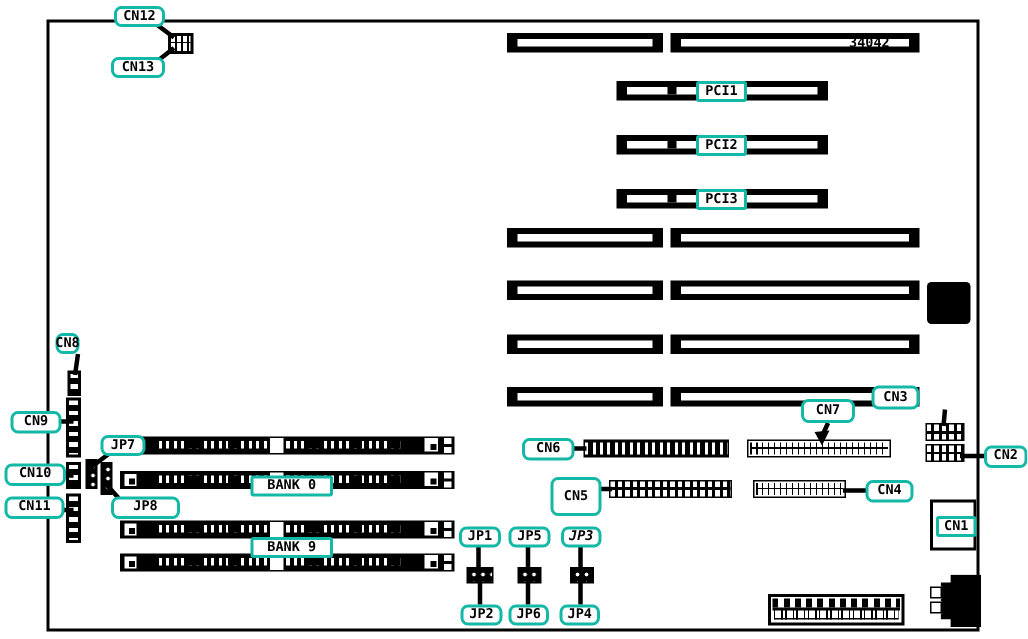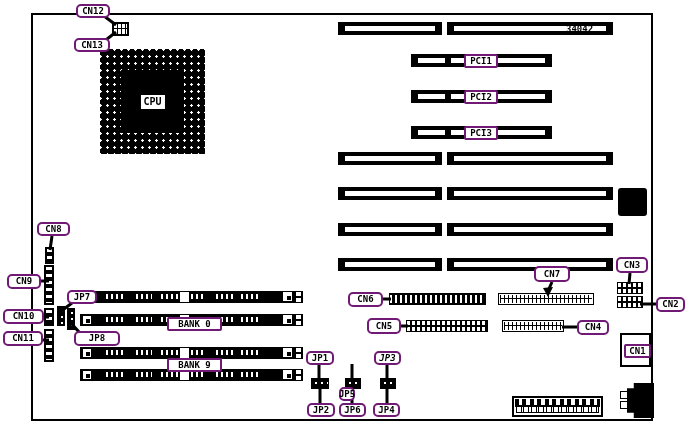--- a/index.html
+++ b/index.html
@@ -1,21 +1,21 @@
 <!DOCTYPE html>
 <html><head>
 <meta charset="utf-8">
 <style>
   html,body{margin:0;padding:0;background:#fff;}
   #canvas{position:relative;width:685px;height:426px;background:#fff;overflow:hidden;
           font-family:"DejaVu Sans Mono",monospace;}
   
   .board{position:absolute;border:2px solid #000;background:#fff;z-index:1;box-sizing:border-box;}
   
-  .lbl{position:absolute;background:#fff;border:2px solid #701a75;border-radius:5px;
+  .lbl{position:absolute;background:#fff;border:2px solid #14b8a6;border-radius:5px;
        font-weight:bold;font-size:9px;color:#000;display:flex;align-items:center;justify-content:center;
        box-sizing:border-box;z-index:30;white-space:nowrap;line-height:1;}
   .lbl.sq{border-radius:2px;}
   .plain-num{position:absolute;font-size:9px;font-weight:bold;color:#000;z-index:10;}
   
   .slot{position:absolute;height:13px;background:#000;z-index:5;}
   .slot::after{content:"";position:absolute;left:7px;right:7px;top:4px;bottom:4px;background:#fff;z-index:1;}
   .slot .notch{position:absolute;top:4px;bottom:4px;width:6px;background:#000;z-index:2;}
   
   .simm{position:absolute;height:12px;background:#000;z-index:5;}
@@ -77,24 +77,20 @@
 
   <div class="board" style="left:31px;top:13px;width:622px;height:408px;"></div>
 
   <svg class="leaders" width="685" height="426">
     <path stroke="#000" stroke-width="3" fill="none" d="M104 16 L116 25 M102 43 L116 32 M52 236 L50 250 M40 281 L49 281 M44 317 L49 317 M42 340 L49 340 M72 303 L60 312 M79 332 L70 322 M319 364 L319 380 M320 403 L320 387 M352 364 L352 380 M352 403 L352 387 M387 364 L387 380 M387 403 L387 387 M380 299 L391 299 M399 326 L408 326 M578 327 L562 327 M552 282 L548 291 M630 273 L629 284 M657 304 L640 304"></path>
     <path fill="#000" d="M543 288 L553 287 L548 297 Z"></path>
   </svg>
 
   <div class="plain-num" style="left:566px;top:24px;">34042</div>
 
-  <div class="cpu" style="left:100px;top:49px;width:105px;height:105px;">
-    <div class="cpu-core"></div>
-    <div class="cpu-lbl">CPU</div>
-  </div>
 
   <div class="pingrid" style="left:112px;top:22px;width:17px;height:14px;"></div>
   <div class="lbl" style="left:76px;top:4px;width:34px;height:14px;">CN12</div>
   <div class="lbl" style="left:74px;top:38px;width:36px;height:14px;">CN13</div>
 
   <div class="slot" style="left:338px;top:22px;width:104px;"></div>
   <div class="slot" style="left:447px;top:22px;width:166px;"></div>
 
   <div class="slot" style="left:411px;top:54px;width:141px;">
       <span class="notch" style="left:34px;"></span>
@@ -144,51 +140,51 @@
     <span class="cap" style="right:2px;top:1px;width:5px;height:4px;"></span>
     <span class="cap" style="right:2px;bottom:1px;width:5px;height:4px;"></span>
   </div>
   <div class="lbl sq" style="left:167px;top:317px;width:55px;height:14px;">BANK 0</div>
   <div class="lbl sq" style="left:167px;top:358px;width:55px;height:14px;">BANK 9</div>
 
   <div class="vconn" style="left:45px;top:247px;width:9px;height:17px;"></div>
   <div class="vconn" style="left:44px;top:265px;height:40px;"></div>
   <div class="vconn" style="left:44px;top:308px;height:18px;"></div>
   <div class="vconn" style="left:44px;top:329px;height:33px;"></div>
-  <div class="lbl" style="left:37px;top:222px;width:33px;height:14px;">CN8</div>
+  <div class="lbl" style="left:37px;top:222px;width:16px;height:14px;">CN8</div>
   <div class="lbl" style="left:7px;top:274px;width:34px;height:15px;">CN9</div>
   <div class="lbl" style="left:3px;top:309px;width:41px;height:15px;">CN10</div>
   <div class="lbl" style="left:3px;top:331px;width:40px;height:15px;">CN11</div>
 
   <div class="jblock" style="left:57px;top:306px;width:8px;height:20px;"></div>
   <div class="jblock" style="left:67px;top:308px;width:8px;height:22px;"></div>
   <div class="lbl" style="left:67px;top:290px;width:30px;height:14px;">JP7</div>
   <div class="lbl" style="left:74px;top:331px;width:46px;height:15px;">JP8</div>
 
   <div class="jblock" style="left:311px;top:378px;width:18px;height:11px;"></div>
   <div class="jblock" style="left:345px;top:378px;width:16px;height:11px;"></div>
   <div class="jblock" style="left:380px;top:378px;width:16px;height:11px;"></div>
   <div class="lbl" style="left:306px;top:351px;width:28px;height:14px;">JP1</div>
-  <div class="lbl" style="left:339px;top:351px;width:16px;height:14px;margin-top:36px;">JP5</div>
+  <div class="lbl" style="left:339px;top:351px;width:28px;height:14px;">JP5</div>
   <div class="lbl" style="left:374px;top:351px;width:27px;height:14px;font-style:italic;">JP3</div>
   <div class="lbl" style="left:307px;top:403px;width:28px;height:14px;">JP2</div>
   <div class="lbl" style="left:339px;top:403px;width:27px;height:14px;">JP6</div>
   <div class="lbl" style="left:373px;top:403px;width:27px;height:14px;">JP4</div>
 
   <div class="vstripes" style="left:389px;top:293px;width:97px;height:12px;"></div>
   <div class="lbl" style="left:348px;top:292px;width:35px;height:15px;">CN6</div>
   <div class="hgrid-light" style="left:498px;top:293px;width:96px;height:12px;"></div>
   <div class="lbl" style="left:534px;top:266px;width:36px;height:16px;">CN7</div>
   <div class="hgrid-dark" style="left:406px;top:320px;width:82px;height:12px;"></div>
-  <div class="lbl" style="left:367px;top:318px;width:34px;height:16px;">CN5</div>
+  <div class="lbl" style="left:367px;top:318px;width:34px;height:26px;">CN5</div>
   <div class="hgrid-light" style="left:502px;top:320px;width:62px;height:12px;"></div>
   <div class="lbl" style="left:577px;top:320px;width:32px;height:15px;">CN4</div>
 
   <div class="hgrid-dark" style="left:617px;top:282px;width:26px;height:12px;"></div>
-  <div class="lbl" style="left:616px;top:257px;width:32px;height:16px;">CN3</div>
+  <div class="lbl" style="left:581px;top:257px;width:32px;height:16px;">CN3</div>
   <div class="hgrid-dark" style="left:617px;top:296px;width:26px;height:12px;"></div>
   <div class="lbl" style="left:656px;top:297px;width:29px;height:15px;">CN2</div>
 
   <div class="cn1outer" style="left:620px;top:333px;width:31px;height:34px;"></div>
   <div class="lbl sq" style="left:624px;top:344px;width:27px;height:14px;">CN1</div>
 
   <div class="din" style="left:627px;top:383px;width:27px;height:35px;"></div>
   <div class="din-tab" style="left:620px;top:391px;width:8px;height:8px;"></div>
   <div class="din-tab" style="left:620px;top:401px;width:8px;height:8px;"></div>
 

